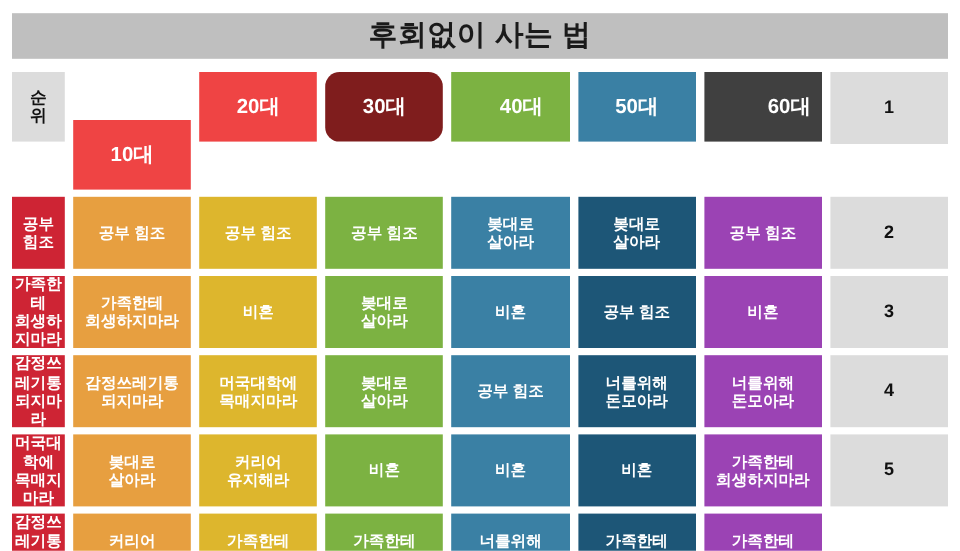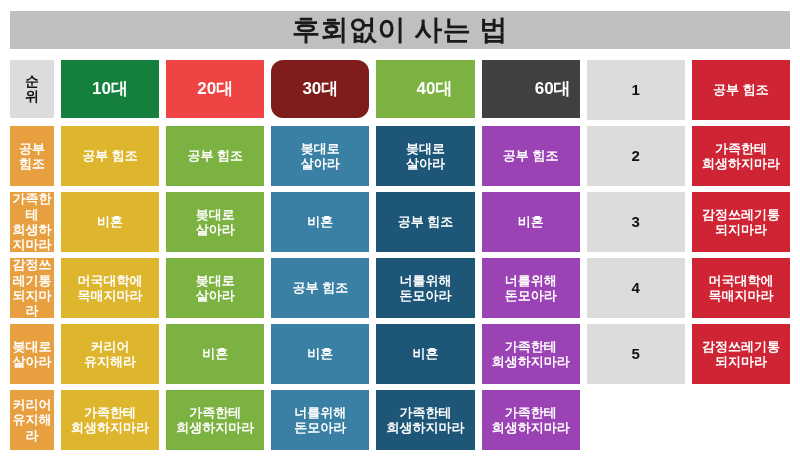--- a/index.html
+++ b/index.html
@@ -26,21 +26,21 @@
   
   .title-banner {
     height: 38px;
     background: #bfbfbf;
     display: flex;
     align-items: center;
     justify-content: center;
     margin-bottom: 11px;
   }
   .title-banner .title-text {
-    font-size: 28px;
+    font-size: 24px;
     font-weight: bold;
     color: #1a1a1a;
     letter-spacing: 0.5px;
     line-height: 1;
   }
 
   
   .grid {
     display: grid;
     grid-template-columns: 44px repeat(7, 1fr);
@@ -106,24 +106,25 @@
 
   <div class="title-banner">
     <span class="title-text">후회없이 사는 법</span>
   </div>
 
   <div class="grid" id="grid">
       <div class="cell rank-header">
         <span class="ch">순</span>
         <span class="ch">위</span>
       </div>
-      <div class="cell col-header" style="background: #15803d;">10대</div>
+      <div class="cell col-header" style="background: #ef4444; margin-top: 40px;">10대</div>
       <div class="cell col-header" style="background: #ef4444;">20대</div>
       <div class="cell col-header" style="background: #7f1d1d; border-radius: 12px;">30대</div>
       <div class="cell col-header" style="background: rgb(124, 178, 66); padding-left: 20px;">40대</div>
+      <div class="cell col-header" style="background: rgb(58, 128, 164);">50대</div>
       <div class="cell col-header" style="background: #404040; padding-left: 46px;">60대</div>
       <div class="cell rank-cell">1</div>
       <div class="cell data-cell" style="background: rgb(206, 36, 52);">공부 힘조</div>
       <div class="cell data-cell" style="background: rgb(231, 159, 64);">공부 힘조</div>
       <div class="cell data-cell" style="background: rgb(221, 182, 45);">공부 힘조</div>
       <div class="cell data-cell" style="background: rgb(124, 178, 66);">공부 힘조</div>
       <div class="cell data-cell" style="background: rgb(58, 128, 164);">봊대로
 살아라</div>
       <div class="cell data-cell" style="background: rgb(29, 86, 119);">봊대로
 살아라</div>

